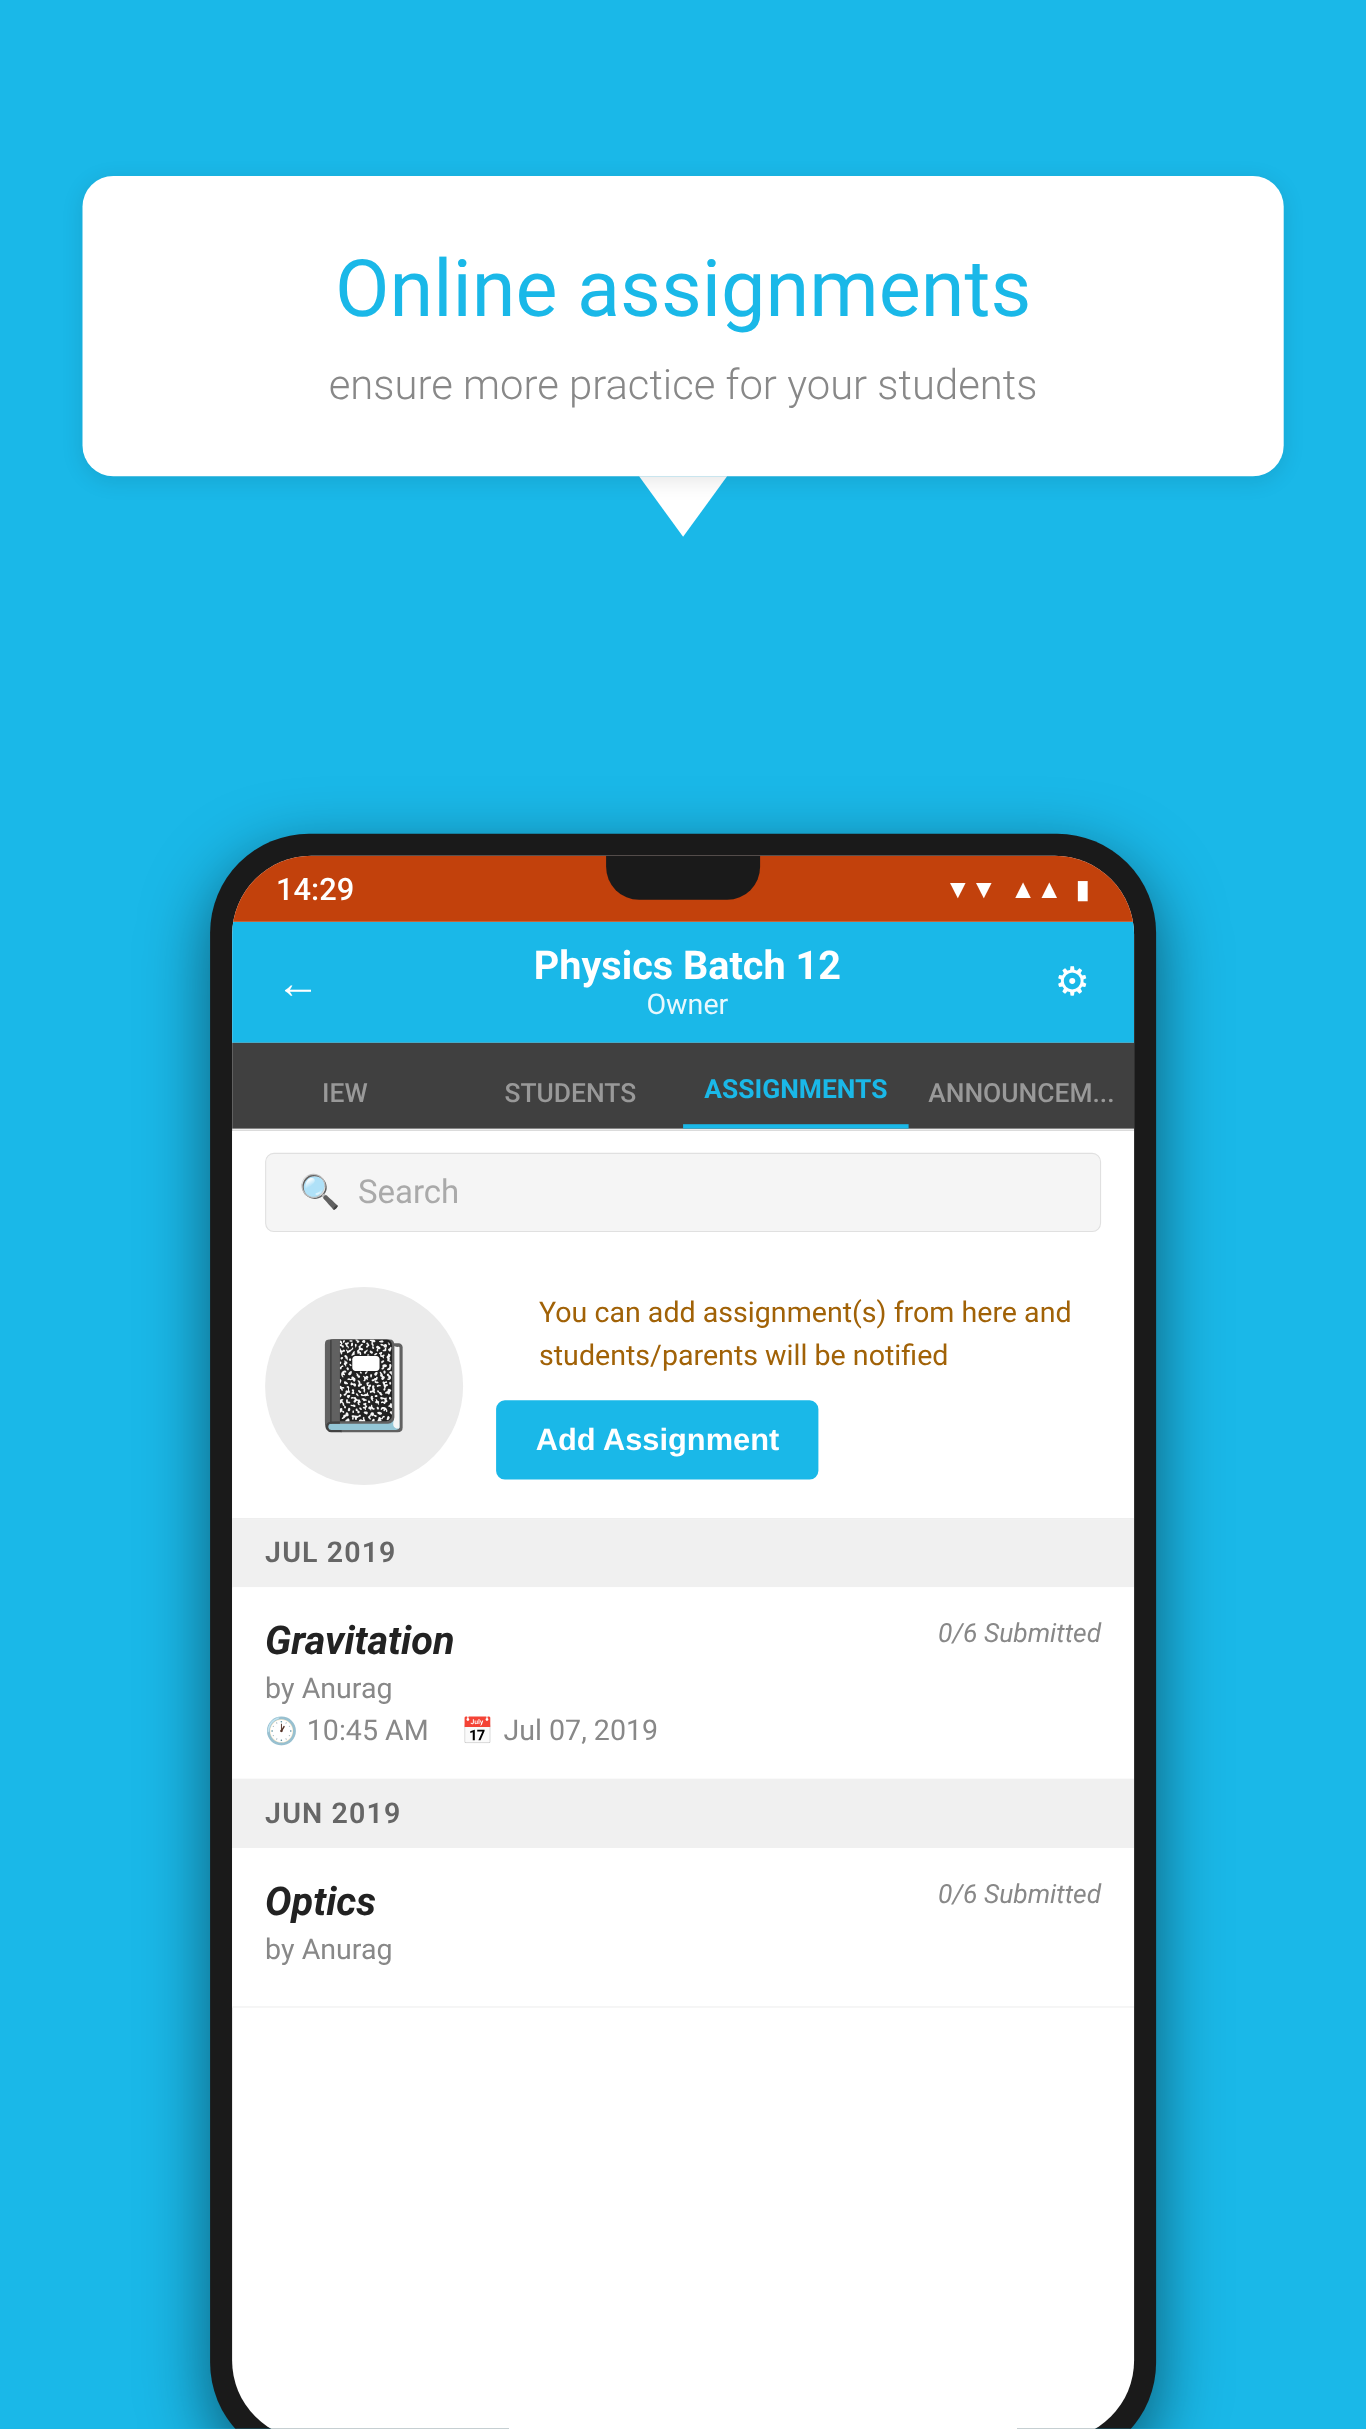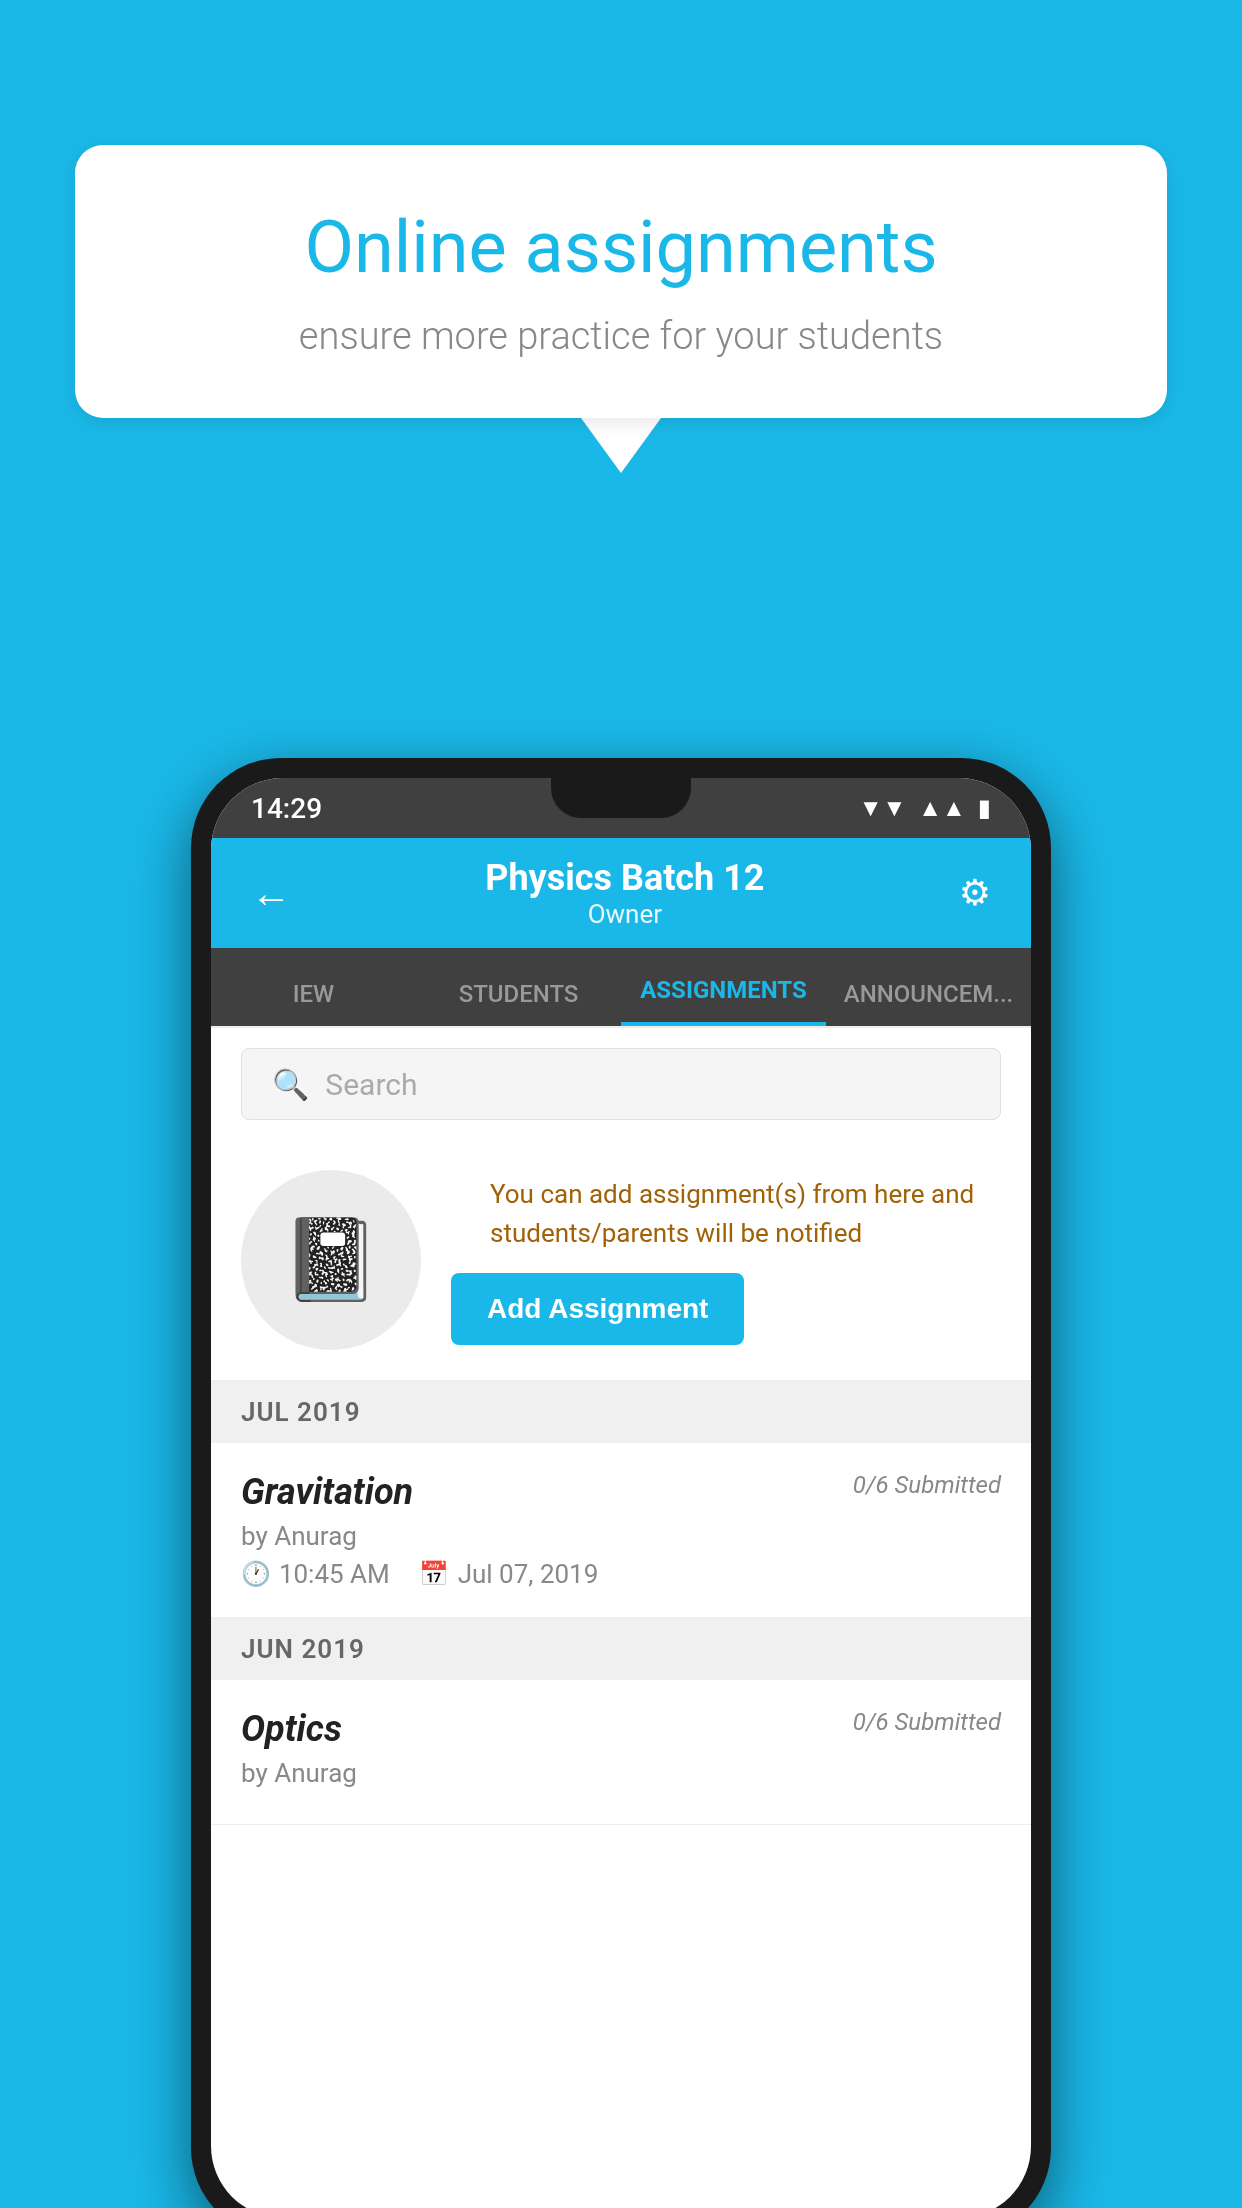--- a/index.html
+++ b/index.html
@@ -9,21 +9,21 @@
       height: 2208px;
       background-color: #1ab8e8;
       font-family: 'Roboto', Arial, sans-serif;
       overflow: hidden;
       position: relative;
     }
 
     
     .speech-bubble-container {
       position: absolute;
-      top: 145px;
+      top: 160px;
       left: 75px;
       right: 75px;
       display: flex;
       flex-direction: column;
       align-items: center;
     }
 
     .speech-bubble {
       background: white;
       border-radius: 28px;
@@ -74,21 +74,21 @@
       width: 100%;
       height: 100%;
       background: #fff;
       border-radius: 72px;
       overflow: hidden;
       position: relative;
     }
 
     
     .status-bar {
-      background: #404040;
+      background: #c2410c;
       height: 60px;
       display: flex;
       align-items: center;
       justify-content: space-between;
       padding: 0 40px;
       position: relative;
     }
 
     .status-time {
       color: white;

